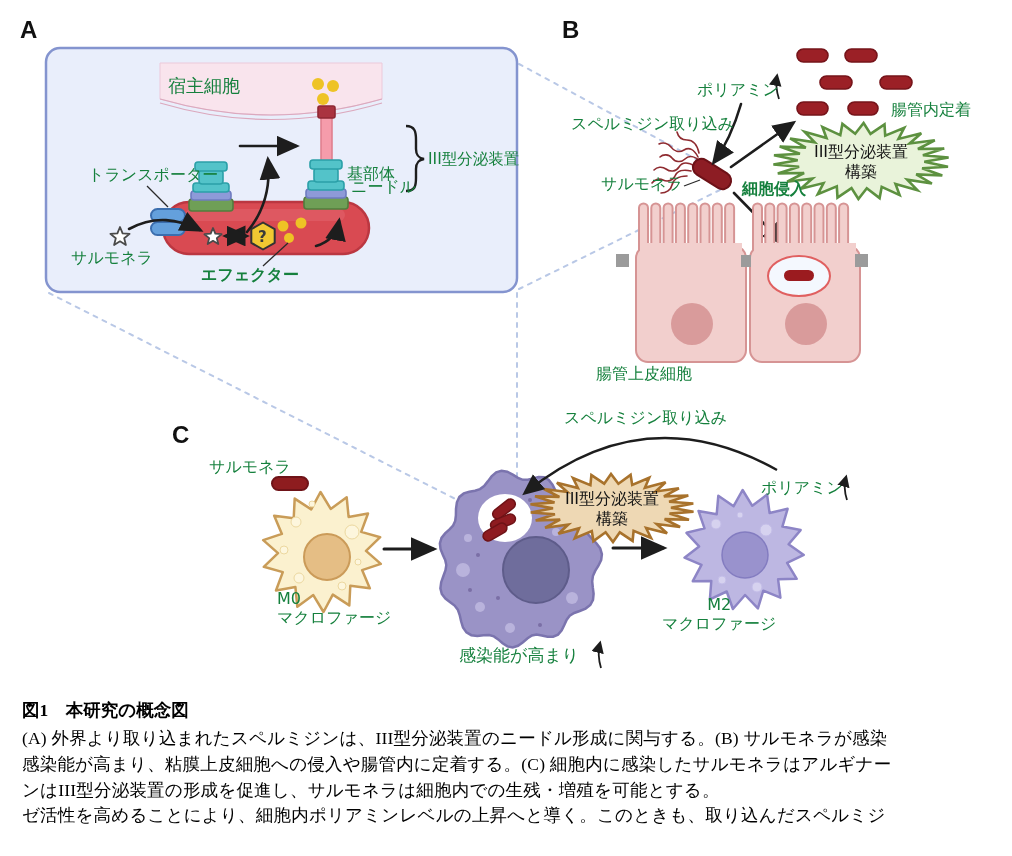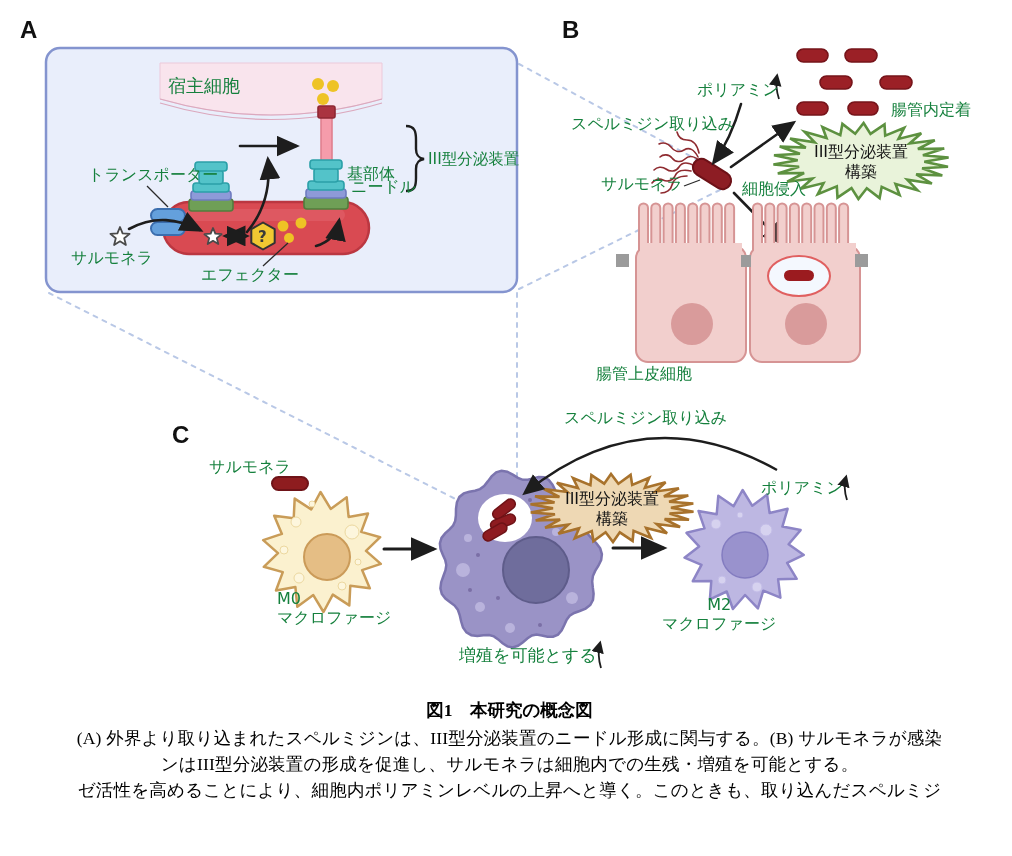--- a/index.html
+++ b/index.html
@@ -6,21 +6,21 @@
   .canvas{position:relative;width:1012px;height:856px;background:#ffffff;overflow:hidden;
           font-family:"DejaVu Sans","Liberation Sans",sans-serif;}
   svg.art{position:absolute;left:0;top:0;}
   .lbl{position:absolute;font-size:16px;color:#15803d;white-space:nowrap;line-height:1.15;}
   .panel-letter{position:absolute;font-size:24px;font-weight:bold;color:#111;
                 font-family:"Liberation Sans","DejaVu Sans",sans-serif;}
   .burst-text{position:absolute;text-align:center;font-size:16px;color:#141414;line-height:20px;}
   .qmark{position:absolute;font-size:15px;font-weight:bold;color:#3a3a3a;}
   .two-line{line-height:19px;}
   .caption{position:absolute;left:22px;top:698px;width:975px;color:#000;
-           font-family:"Liberation Serif","DejaVu Serif",serif;text-align:center;}
+           font-family:"Liberation Serif","DejaVu Serif",serif;}
   .caption .cap-title{font-weight:bold;font-size:17.5px;margin-bottom:4px;}
   .caption .cap-line{font-size:17.5px;line-height:25.8px;letter-spacing:0.2px;white-space:nowrap;}
 </style>
 </head>
 <body>
 
 <div class="canvas">
 
 <svg class="art" width="1012" height="856" viewBox="0 0 1012 856">
   <defs>
@@ -234,30 +234,30 @@
   </g>
 </svg>
 
 <div class="panel-letter" style="left:20px;top:16px;">A</div>
 <div class="panel-letter" style="left:562px;top:16px;">B</div>
 <div class="panel-letter" style="left:172px;top:421px;">C</div>
 
 <div class="lbl" style="left:168px;top:76px;font-size:18px;">宿主細胞</div>
 <div class="lbl" style="left:56px;top:166px;margin-left:32px;">トランスポーター</div>
 <div class="lbl" style="left:71px;top:249px;">サルモネラ</div>
-<div class="lbl" style="left:201px;top:266px;">エフェクター</div>
+<div class="lbl" style="left:201px;top:266px;font-weight:bold;">エフェクター</div>
 <div class="lbl" style="left:351px;top:130px;margin-top:48px;">ニードル</div>
 <div class="lbl" style="left:347px;top:165px;text-align:right;">基部体</div>
 <div class="lbl" style="left:428px;top:151px;font-size:15.5px;">III型分泌装置</div>
 <div class="qmark" style="left:258px;top:228px;">?</div>
 
 <div class="lbl" style="left:697px;top:81px;">ポリアミン</div>
 <div class="lbl" style="left:571px;top:115px;">スペルミジン取り込み</div>
 <div class="lbl" style="left:601px;top:175px;">サルモネラ</div>
-<div class="lbl" style="left:742px;top:180px;">細胞侵入</div>
+<div class="lbl" style="left:742px;top:180px;font-weight:bold;">細胞侵入</div>
 <div class="lbl" style="left:891px;top:101px;">腸管内定着</div>
 <div class="burst-text" style="left:791px;top:142px;width:140px;">
   <div>III型分泌装置</div>
   <div>構築</div>
 </div>
 <div class="lbl" style="left:596px;top:365px;">腸管上皮細胞</div>
 
 <div class="lbl" style="left:209px;top:458px;">サルモネラ</div>
 <div class="lbl two-line" style="left:247px;top:589px;margin-left:30px;">
   <div>M0</div>
@@ -266,22 +266,23 @@
 <div class="lbl" style="left:564px;top:409px;">スペルミジン取り込み</div>
 <div class="burst-text" style="left:542px;top:489px;width:140px;">
   <div>III型分泌装置</div>
   <div>構築</div>
 </div>
 <div class="lbl" style="left:761px;top:479px;">ポリアミン</div>
 <div class="lbl two-line" style="left:662px;top:595px;text-align:center;">
   <div>M2</div>
   <div>マクロファージ</div>
 </div>
-<div class="lbl" style="left:459px;top:646px;font-size:17px;">増殖を可能とする</div>
+<div class="lbl" style="left:459px;top:646px;font-size:17px;">感染能が高まり</div>
 
 <div class="caption">
   <div class="cap-title">図1　本研究の概念図</div>
   <div class="cap-line">(A) 外界より取り込まれたスペルミジンは、III型分泌装置のニードル形成に関与する。(B) サルモネラが感染</div>
+  <div class="cap-line">感染能が高まり、粘膜上皮細胞への侵入や腸管内に定着する。(C) 細胞内に感染したサルモネラはアルギナー</div>
   <div class="cap-line">ンはIII型分泌装置の形成を促進し、サルモネラは細胞内での生残・増殖を可能とする。</div>
   <div class="cap-line">ゼ活性を高めることにより、細胞内ポリアミンレベルの上昇へと導く。このときも、取り込んだスペルミジ</div>
 </div>
 
 </div>
 
 </body></html>

